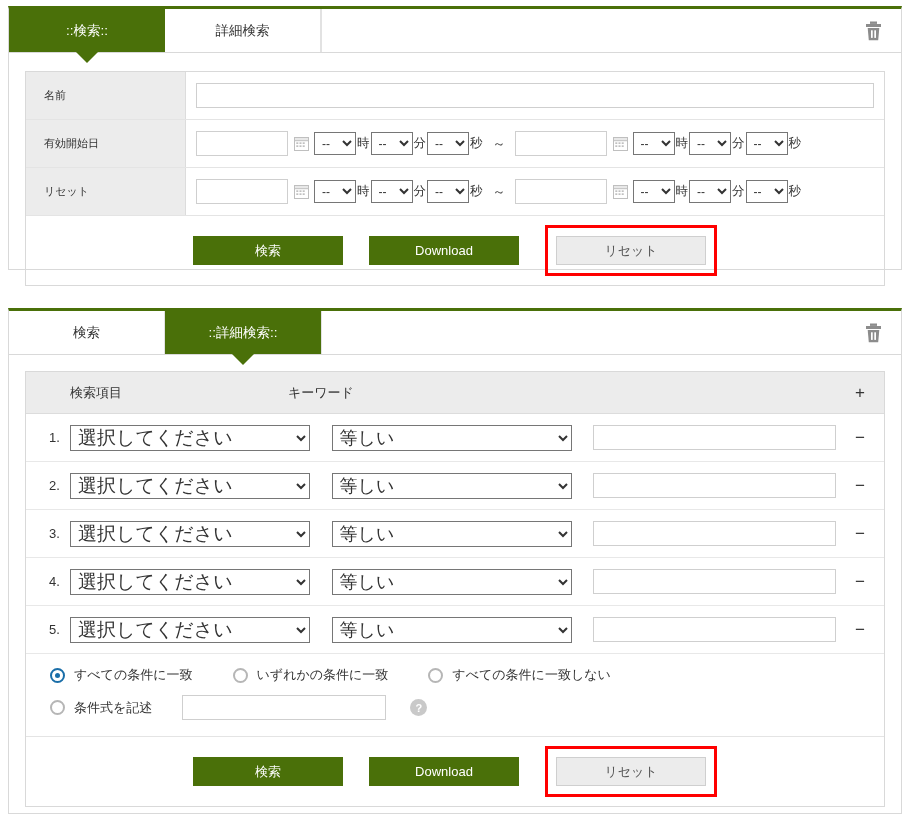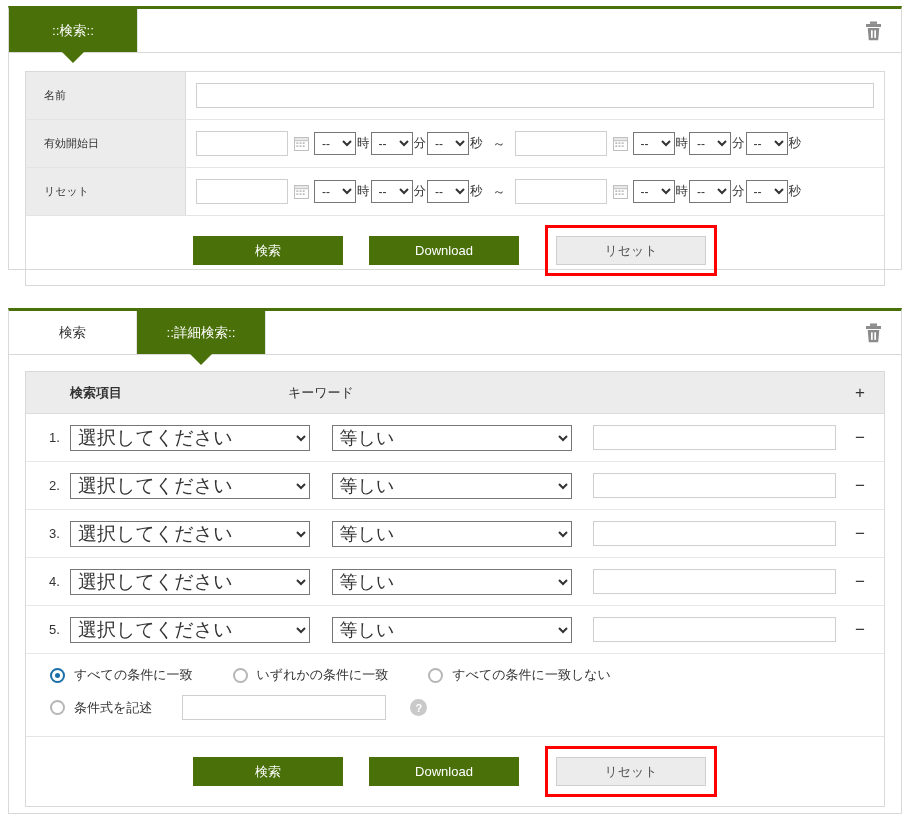--- a/index.html
+++ b/index.html
@@ -28,21 +28,21 @@
   
   .tabbar {
     position: relative;
     height: 44px;
     background: #ffffff;
     border-bottom: 1px solid #d9d9d9;
     display: flex;
     align-items: stretch;
   }
   .tab {
-    width: 128px;
+    width: 156px;
     display: flex;
     align-items: center;
     justify-content: center;
     font-size: 13.5px;
     background: #ffffff;
     color: #333333;
     border-right: 1px solid #e2e2e2;
     position: relative;
     cursor: pointer;
     user-select: none;
@@ -175,21 +175,21 @@
     display: flex; align-items: center;
     height: 48px;
     border-bottom: 1px solid #e8e8e8;
     background: #fff;
   }
   .c-num  { width: 44px; text-align: right; padding-right: 10px; font-size: 13px; color:#333; }
   .c-item { width: 262px; padding-left: 0; }
   .c-cond { width: 262px; }
   .c-kw   { flex: 1; }
   .c-act  { width: 48px; display: flex; align-items: center; justify-content: center; }
-  .head-item { width: 262px; padding-left: 44px; font-weight: bold; }
+  .head-item { width: 262px; padding-left: 44px; }
   .head-cond { width: 262px; }
   .head-kw   { flex: 1; }
   .plus, .minus {
     font-size: 17px; color: #333; cursor: pointer;
     line-height: 1; user-select: none;
   }
 
   
   .radio-block {
     padding: 12px 0 14px 24px;
@@ -225,20 +225,23 @@
 </head>
 <body>
 
 <div class="page">
 
   <div class="panel" id="panel-basic">
 
     <div class="tabbar">
       <div class="tab active">
         <span>::検索::</span>
+      </div>
+      <div class="tab">
+        <span>詳細検索</span>
       </div>
       <div class="tabfill"></div>
       <div class="trash">
         <svg width="17" height="20" viewBox="0 0 17 20" aria-hidden="true">
           <rect x="5" y="0.5" width="7" height="2.4" fill="#8c8c8c"></rect>
           <rect x="1" y="3" width="15" height="3" fill="#8c8c8c"></rect>
           <path d="M2.7 7 h11.6 l-1.1 12.3 h-9.4 z" fill="#8c8c8c"></path>
           <rect x="6" y="9.3" width="1.7" height="7.6" fill="#ffffff"></rect>
           <rect x="9.3" y="9.3" width="1.7" height="7.6" fill="#ffffff"></rect>
         </svg>

